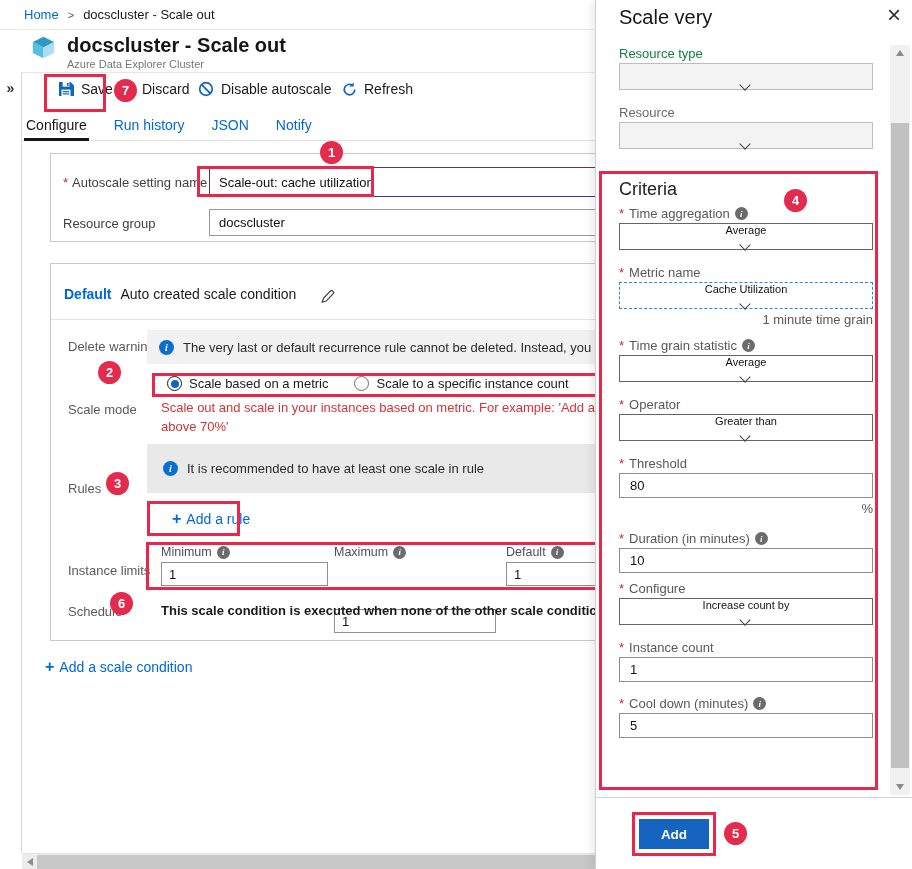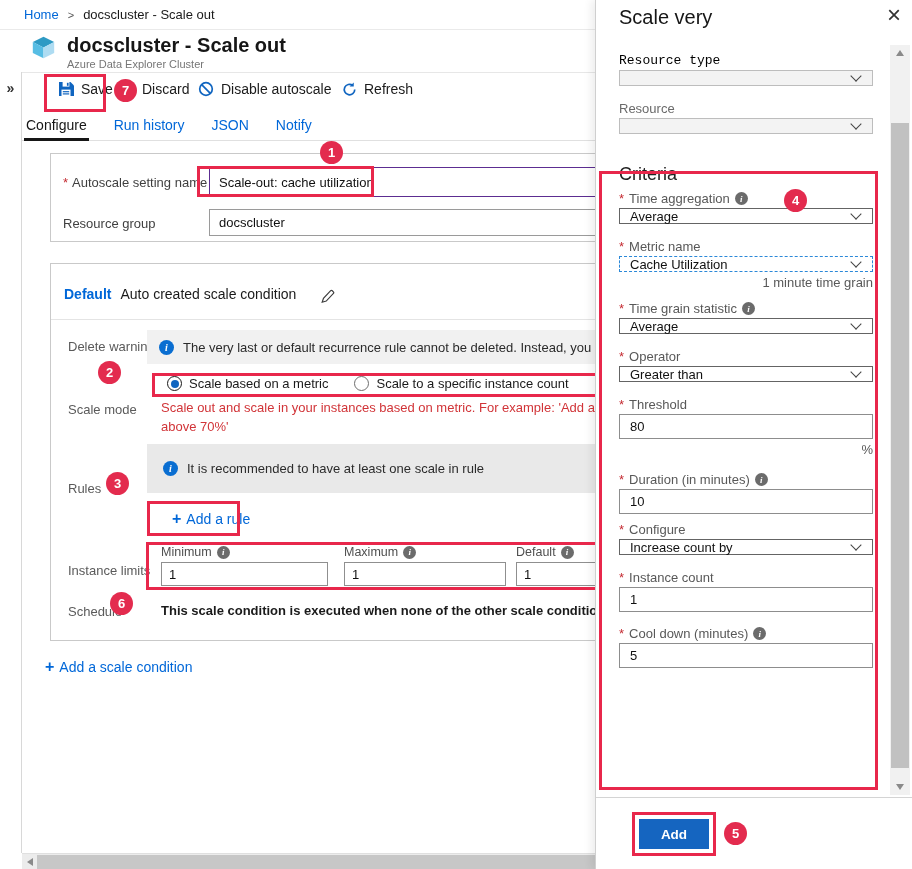--- a/index.html
+++ b/index.html
@@ -77,21 +77,21 @@
   .hs-thumb { position:absolute; left:15px; top:1px; height:14px; width:558px; background:#c7c7c7; }
 
   
   .panel { position:absolute; left:595px; top:0; width:317px; height:869px; background:#fff; border-left:1px solid #cfcfcf; box-shadow:-4px 0 8px rgba(0,0,0,0.07); }
   .panel-title { position:absolute; left:23px; top:6px; font-size:20px; color:#161616; }
   .panel-close { position:absolute; right:11px; top:2px; font-size:24px; font-weight:normal; color:#333; cursor:pointer; line-height:26px; }
   .panel-body { position:absolute; left:23px; top:40px; width:254px; height:757px; overflow:hidden; }
 
   .plabel { display:flex; align-items:center; gap:5px; font-size:13px; color:#585858; white-space:nowrap; }
   .pheading { font-size:18px; color:#222; }
-  .dd { margin-top:2px; height:16px; border:1px solid #646464; background:#fff; display:flex; align-items:center; justify-content:space-between; padding:0 10px; font-size:13px; color:#111; cursor:pointer; }
+  .dd { margin-top:2px; height:27px; border:1px solid #646464; background:#fff; display:flex; align-items:center; justify-content:space-between; padding:0 10px; font-size:11px; color:#111; cursor:pointer;flex-direction:column; }
   .dd.disabled { background:#f3f3f3; border-color:#bdbdbd; cursor:default; }
   .dd.focused { border:1px dashed #2b88d8; }
   .chev { width:8px; height:8px; border-right:1.6px solid #444; border-bottom:1.6px solid #444; transform:rotate(45deg); margin-top:-4px; margin-right:2px; flex:0 0 auto; }
   .pin { margin-top:2px; height:25px; width:100%; border:1px solid #8d8d8d; padding:0 10px; font-size:13px; color:#111; background:#fff; outline:none; font-family:inherit; display:block; }
   .note-r { text-align:right; color:#595959; font-size:13px; margin-top:3px; }
 
   .panel-footer { position:absolute; left:0; top:797px; width:317px; height:72px; border-top:1px solid #d4d4d4; background:#fff; }
   .add-btn { position:absolute; left:43px; top:21px; width:70px; height:30px; background:#1565c0; color:#fff; font-size:13.5px; font-weight:bold; border:none; display:flex; align-items:center; justify-content:center; cursor:pointer; font-family:inherit; }
 
   .vscroll { position:absolute; right:2px; top:45px; width:20px; height:750px; background:#f1f1f1; }
@@ -241,21 +241,21 @@
       </div>
 
       <div class="limits">
         <div class="lim-col" style="width:167px;">
           <div class="lim-label">
             <span>Minimum</span>
             <span class="idot">i</span>
           </div>
           <input class="lim-in" readonly="" value="1" style="">
         </div>
-        <div class="lim-col" style="width:162px; margin-left:16px;">
+        <div class="lim-col" style="width:162px; margin-left:6px;gap:47px;">
           <div class="lim-label">
             <span>Maximum</span>
             <span class="idot">i</span>
           </div>
           <input class="lim-in" readonly="" value="1" style="">
         </div>
         <div class="lim-col" style="width:150px; margin-left:10px;">
           <div class="lim-label">
             <span>Default</span>
             <span class="idot">i</span>
@@ -290,21 +290,21 @@
   <div class="badge" style="left:98px; top:361px;">2</div>
   <div class="badge" style="left:106px; top:472px;">3</div>
   <div class="badge" style="left:110px; top:592px;">6</div>
 </div>
 
 <div class="panel">
   <div class="panel-title">Scale very</div>
   <div class="panel-close">×</div>
 
   <div class="panel-body">
-    <div class="plabel" style="margin-top:13px; color:#000000;font-family:Liberation Mono, monospace;">Resource type</div>
+    <div class="plabel" style="margin-top:6px; color:#15803d;">Resource type</div>
     <div class="dd disabled">
       <span></span>
       <span class="chev"></span>
     </div>
 
     <div class="plabel" style="margin-top:15px; color:#6a6a6a;">Resource</div>
     <div class="dd disabled">
       <span></span>
       <span class="chev"></span>
     </div>

